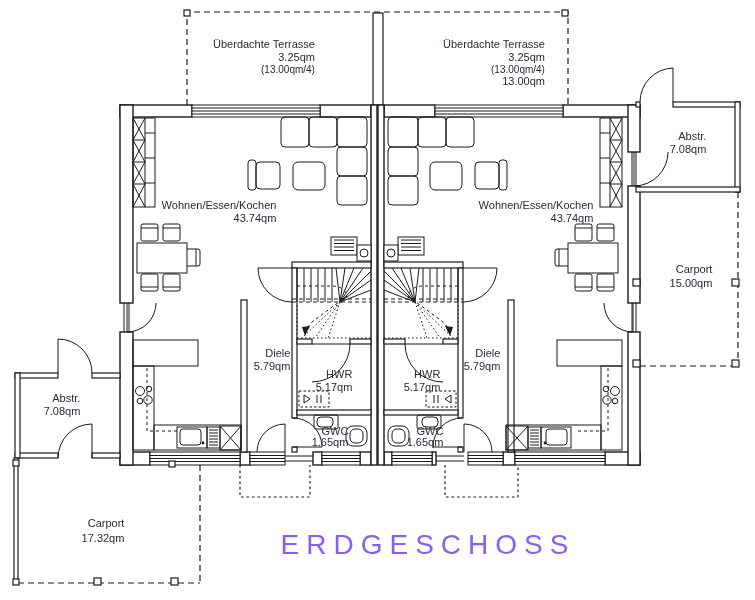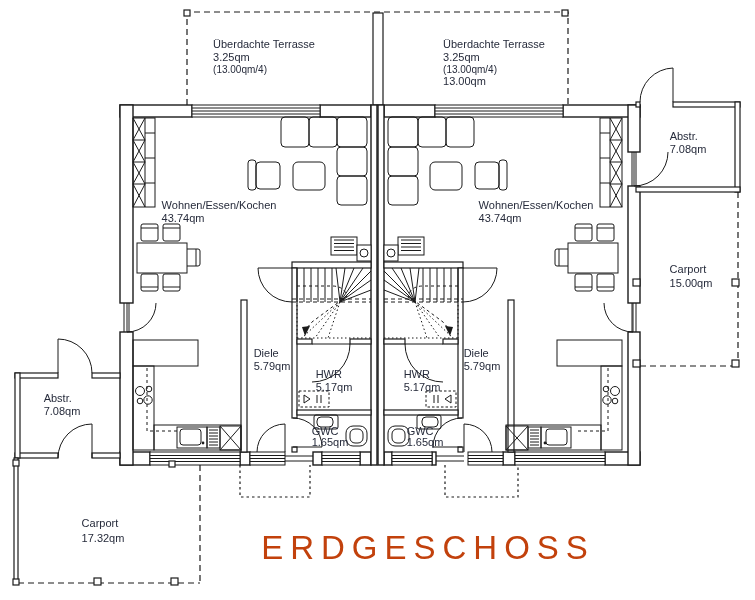--- a/index.html
+++ b/index.html
@@ -1,24 +1,24 @@
 <!DOCTYPE html>
 <html><head>
 <meta charset="utf-8">
 <style>
   html,body{margin:0;padding:0;background:#ffffff;}
   .stage{position:relative;width:755px;height:600px;background:#fff;overflow:hidden;
          font-family:"Liberation Sans", sans-serif;}
   .stage svg{position:absolute;left:0;top:0;}
-  .lbl{position:absolute;transform:translateX(-50%);text-align:left;
+  .lbl{position:absolute;transform:translateX(-50%);text-align:right;
        font-size:11px;line-height:13px;color:#262b3b;white-space:nowrap;}
   .lbl .sm{font-size:10px;line-height:11px;display:block;}
   .lbl span{display:block;}
-  .title-label{position:absolute;transform:translateX(-50%);font-size:33px;
-       letter-spacing:7px;color:#c2410c;white-space:nowrap;}
+  .title-label{position:absolute;transform:translateX(-50%);font-size:28px;
+       letter-spacing:7px;color:#8b5cf6;white-space:nowrap;}
 </style>
 </head>
 <body>
 
 <div class="stage">
 
 <svg width="755" height="600" viewBox="0 0 755 600" fill="none" stroke="#1b1b1b" stroke-width="1.2">
 
   <g stroke-dasharray="6,4">
     <path d="M187,105 L187,12 L568,12 L568,105"></path>

